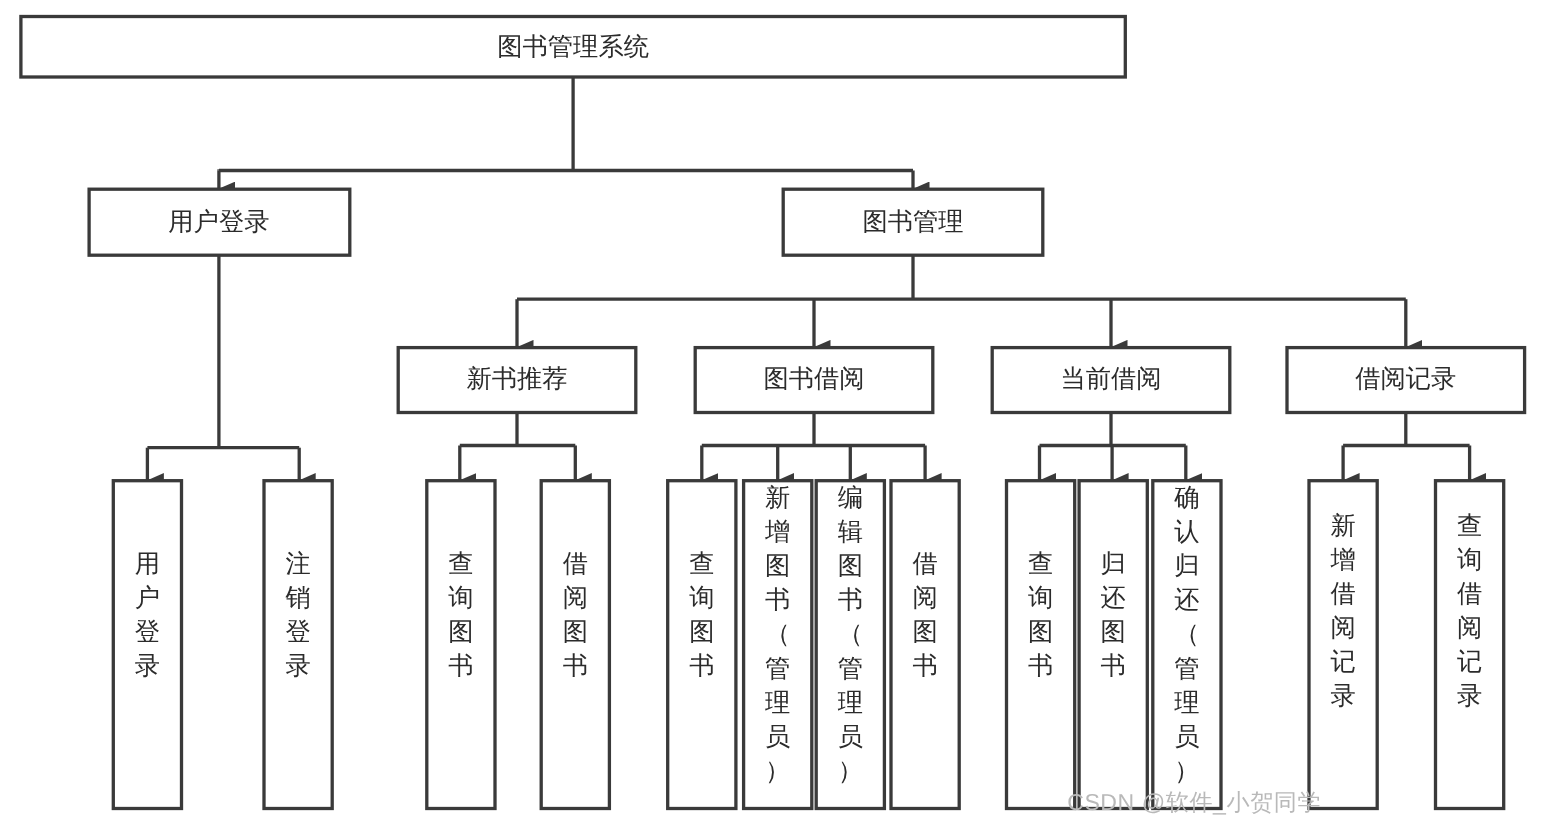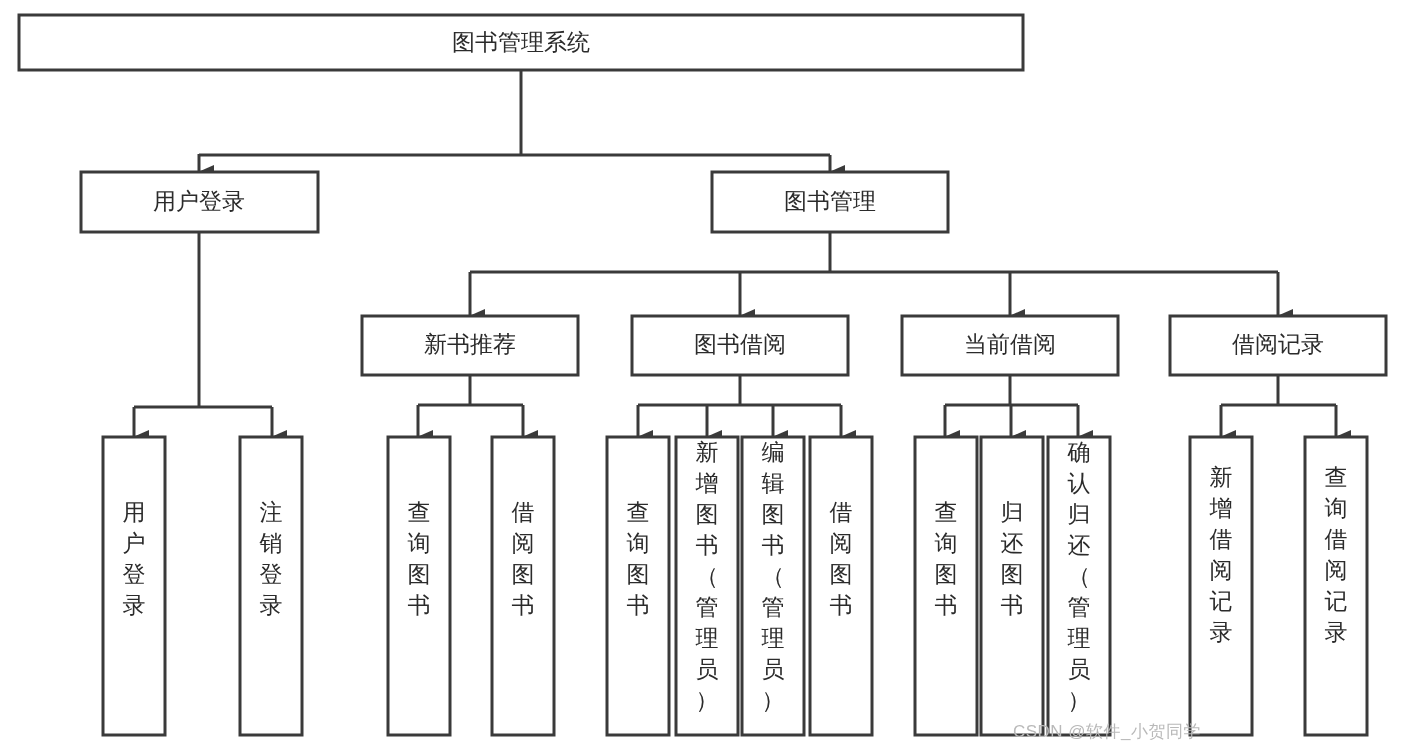--- a/index.html
+++ b/index.html
@@ -51,21 +51,21 @@
     font-family: "Liberation Sans", "DejaVu Sans", sans-serif;
     font-size: 23px;
     fill: #2b2b2b;
     text-anchor: middle;
   }
   .watermark {
     position: absolute;
     right: 8px;
     bottom: 4px;
     font-family: "Liberation Sans", "DejaVu Sans", sans-serif;
-    font-size: 17px;
+    font-size: 21px;
     color: #b9b9b9;
     white-space: nowrap;
     letter-spacing: 0.5px;
   }
 </style>
 </head>
 <body>
 
 <div id="diagram-root">
 

